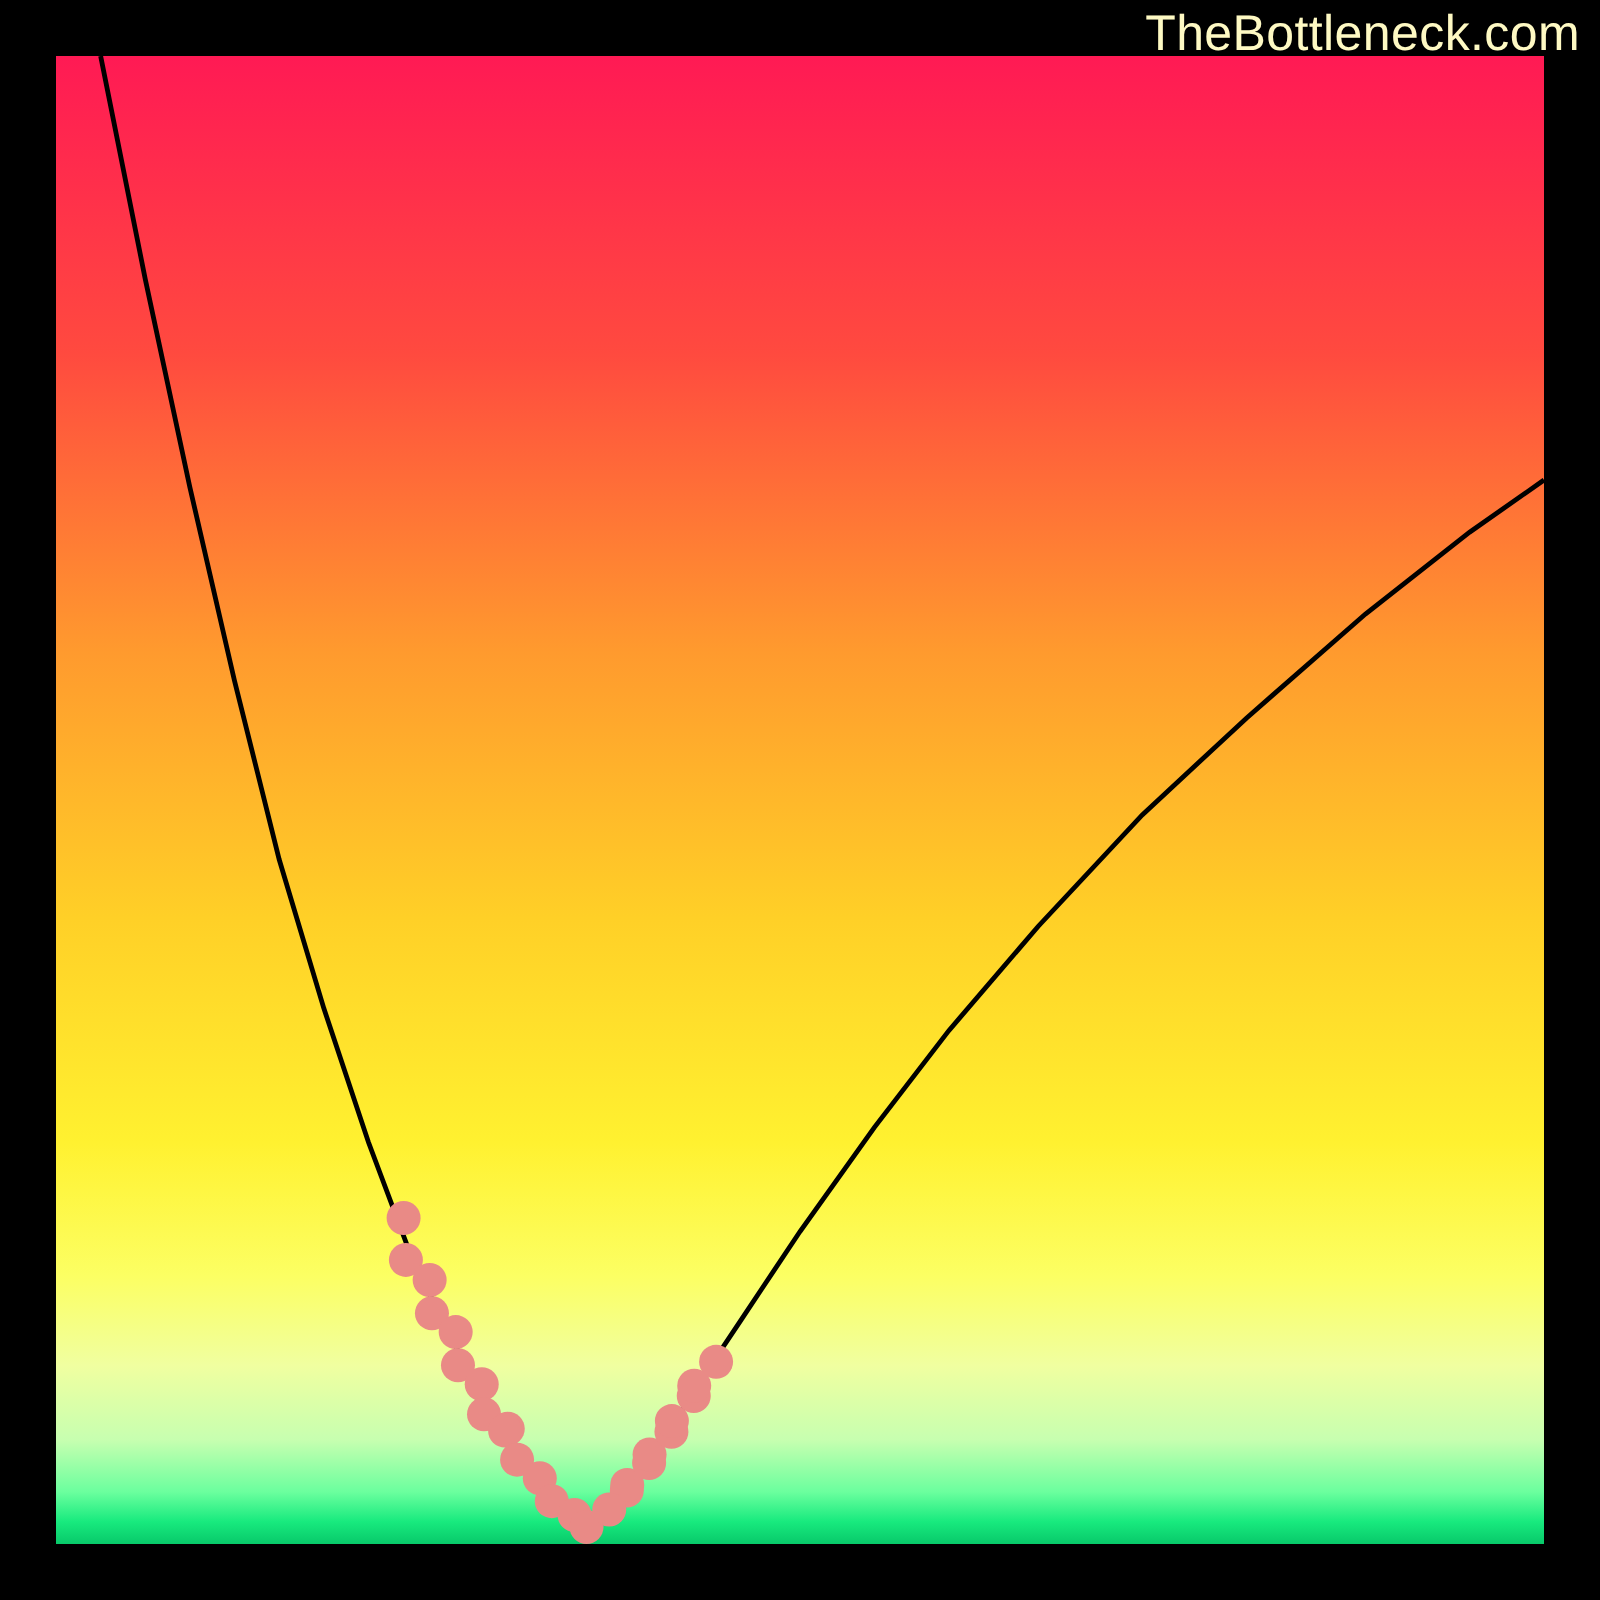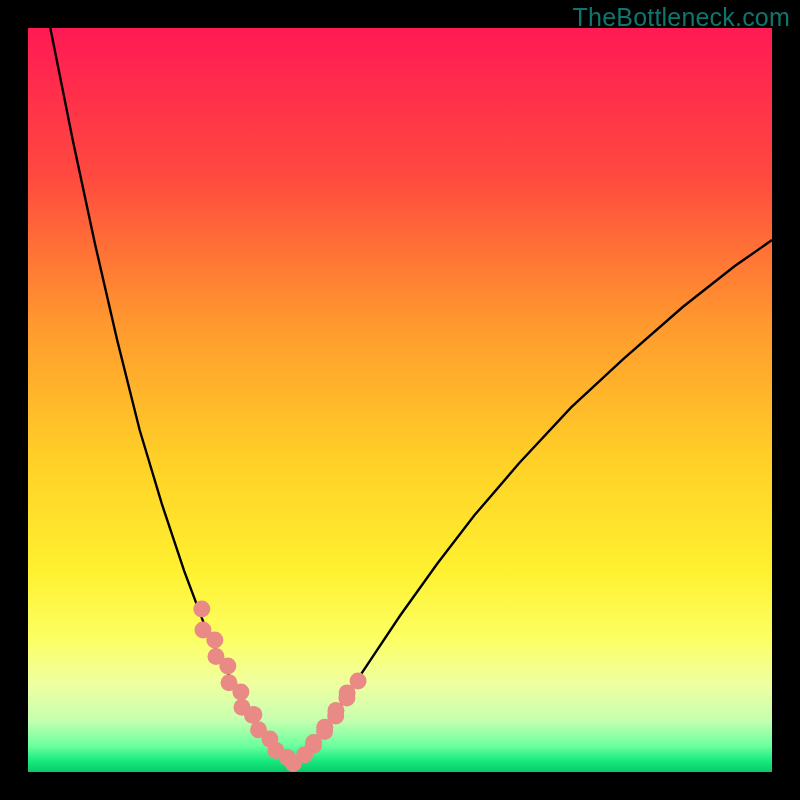--- a/index.html
+++ b/index.html
@@ -16,21 +16,21 @@
     left: 28px;
     top: 28px;
     width: 744px;
     height: 744px;
     overflow: hidden;
   }
   .watermark {
     position: absolute;
     top: 3px;
     right: 10px;
-    color: #0f766e;
+    color: #fef9c3;
     font-size: 25px;
     letter-spacing: 0.2px;
   }
   svg {
     position: absolute;
     inset: 0;
   }
 </style>
 </head>
 <body>

